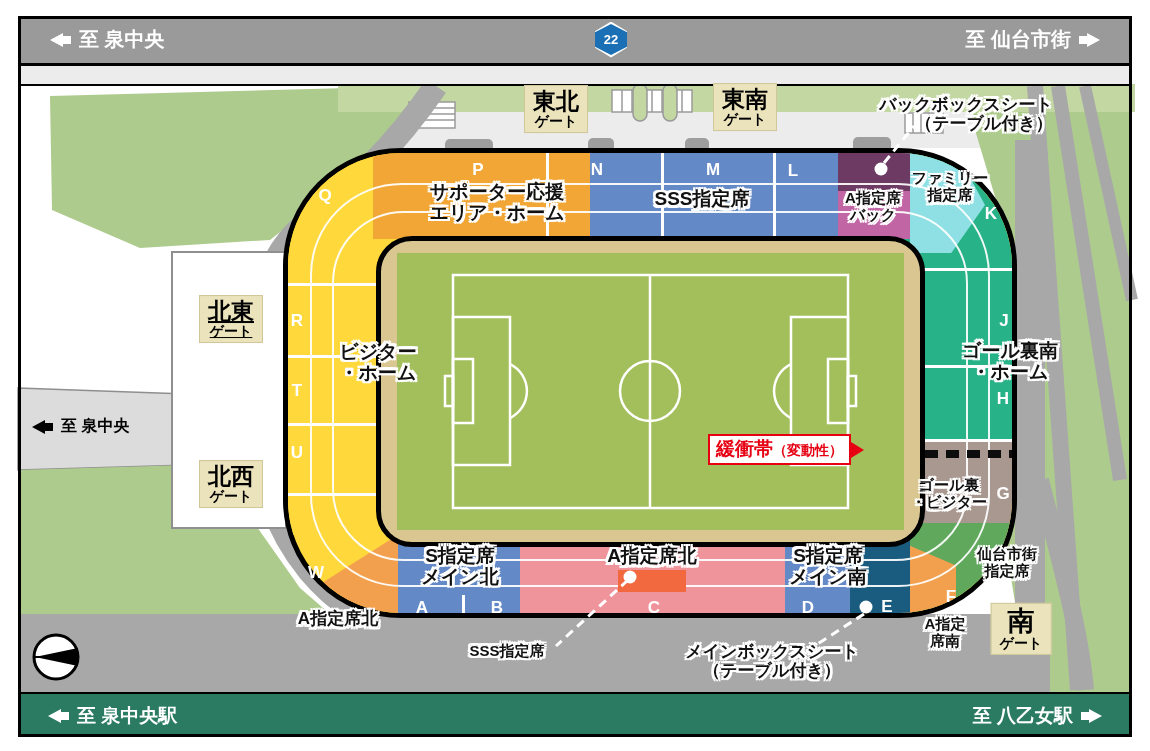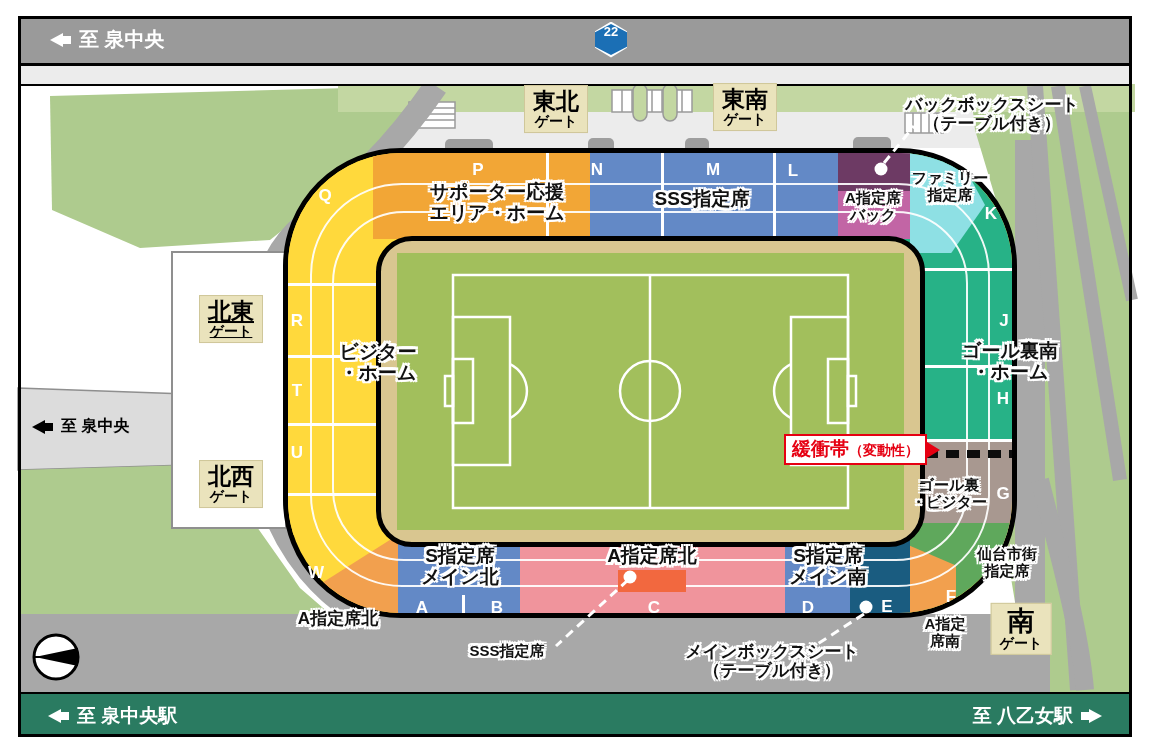--- a/index.html
+++ b/index.html
@@ -24,21 +24,21 @@
   .arrL,.arrR{display:inline-flex;align-items:center;}
   .arrL .tri{width:0;height:0;border-top:7px solid transparent;border-bottom:7px solid transparent;border-right:13px solid currentColor;}
   .arrL .stem,.arrR .stem{width:8px;height:8px;background:currentColor;}
   .arrR .tri{width:0;height:0;border-top:7px solid transparent;border-bottom:7px solid transparent;border-left:13px solid currentColor;}
   .hgap{display:inline-flex;align-items:center;gap:8px;}
   
   .shieldO{position:absolute;left:593px;top:50%;transform:translate(-50%,-50%);width:32px;height:36px;background:#fff;
            clip-path:polygon(50% 0,100% 27%,100% 73%,50% 100%,0 73%,0 27%);
            display:flex;align-items:center;justify-content:center;}
   .shieldI{width:36px;height:31px;background:#1B6FB5;clip-path:polygon(50% 0,100% 27%,100% 73%,50% 100%,0 73%,0 27%);
-           color:#fff;font-size:13px;font-weight:bold;display:flex;align-items:flex-start;justify-content:center;}
+           color:#fff;font-size:13px;font-weight:bold;display:flex;align-items:center;justify-content:center;}
   
   .stadium{position:absolute;left:283px;top:148px;width:734px;height:470px;box-sizing:border-box;
            border:5px solid #000;border-radius:118px;background:#FFD93C;overflow:hidden;z-index:10;}
   .sec{position:absolute;}
   .ring{position:absolute;border:2px solid rgba(255,255,255,.92);pointer-events:none;}
   .wline{position:absolute;background:#fff;pointer-events:none;}
   .field{position:absolute;left:88px;top:83px;width:549px;height:311px;background:#D9C690;
          border:5px solid #000;border-radius:36px;box-sizing:border-box;}
   .dashline{position:absolute;left:637px;top:297px;width:87px;height:8px;
             background:repeating-linear-gradient(90deg,#0d0d0d 0,#0d0d0d 13px,transparent 13px,transparent 21px);}
@@ -48,21 +48,21 @@
        line-height:1.13;white-space:nowrap;z-index:22;
        text-shadow:-2.5px -2.5px 0 #fff,2.5px -2.5px 0 #fff,-2.5px 2.5px 0 #fff,2.5px 2.5px 0 #fff,
                    -2.5px 0 0 #fff,2.5px 0 0 #fff,0 -2.5px 0 #fff,0 2.5px 0 #fff;}
   .blk{position:absolute;transform:translate(-50%,-50%);color:#fff;font-weight:bold;font-size:17px;z-index:21;}
   .gate{position:absolute;transform:translate(-50%,-50%);background:#EAE3BC;border:1px solid #CFC79A;
         text-align:center;padding:3px 8px;line-height:1.08;z-index:23;color:#000;}
   .gate .l1{font-size:23px;font-weight:bold;display:block;}
   .gate .l2{font-size:14px;font-weight:bold;display:block;}
   .dot{position:absolute;width:13px;height:13px;border-radius:50%;background:#fff;
        transform:translate(-50%,-50%);z-index:24;}
-  .buffer{position:absolute;left:784px;top:434px;background:#fff;border:2.5px solid #E60012;
+  .buffer{position:absolute;left:708px;top:434px;background:#fff;border:2.5px solid #E60012;
           padding:0 6px 1px 6px;white-space:nowrap;z-index:25;}
   .buffer:after{content:"";position:absolute;right:-15px;top:50%;transform:translateY(-50%);
           width:0;height:0;border-top:8px solid transparent;border-bottom:8px solid transparent;
           border-left:13px solid #E60012;}
   .buffer .m{color:#E60012;font-weight:bold;font-size:19px;}
   .buffer .s{color:#E60012;font-weight:bold;font-size:14px;}
   .midroad{position:absolute;left:32px;top:416px;display:flex;align-items:center;gap:8px;color:#000;
            font-size:16px;font-weight:bold;z-index:22;}
   .leadersvg{position:absolute;left:0;top:0;z-index:18;pointer-events:none;}
   .bgsvg{position:absolute;left:0;top:0;z-index:1;}
@@ -245,21 +245,21 @@
   <span>S指定席</span><br><span>メイン北</span></div>
 <div class="olb" style="left:652px;top:556px;font-size:19px;">
   <span>A指定席北</span></div>
 <div class="olb" style="left:828px;top:566px;font-size:19px;">
   <span>S指定席</span><br><span>メイン南</span></div>
 <div class="olb" style="left:945px;top:633px;font-size:15px;">
   <span>A指定</span><br><span>席南</span></div>
 <div class="olb" style="left:338px;top:619px;font-size:17px;">
   <span>A指定席北</span></div>
 
-<div class="olb" style="left:992px;top:114px;font-size:17px;text-align:center;transform:translate(-50%,-50%);">
+<div class="olb" style="left:966px;top:114px;font-size:17px;text-align:right;transform:translate(-50%,-50%);">
   <span>バックボックスシート</span><br><span>（テーブル付き）</span></div>
 <div class="olb" style="left:507px;top:651px;font-size:15px;">
   <span>SSS指定席</span></div>
 <div class="olb" style="left:772px;top:661px;font-size:17px;">
   <span>メインボックスシート</span><br><span>（テーブル付き）</span></div>
 <div class="buffer">
   <span class="m">緩衝帯</span><span class="s">（変動性）</span></div>
 
 <div class="gate" style="left:556px;top:109px;">
   <span class="l1">東北</span>
@@ -296,20 +296,27 @@
         <span class="tri"></span>
         <span class="stem"></span>
       </span>
     <span>至 泉中央</span>
   </span>
   <span class="shieldO">
     <span class="shieldI">
         <span>22</span>
       </span>
   </span>
+  <span class="hgap">
+    <span>至 仙台市街</span>
+    <span class="arrR">
+        <span class="stem"></span>
+        <span class="tri"></span>
+      </span>
+  </span>
 </div>
 <div class="strip"></div>
 
 <div class="railbar">
   <span class="hgap">
     <span class="arrL">
         <span class="tri"></span>
         <span class="stem"></span>
       </span>
     <span>至 泉中央駅</span>

